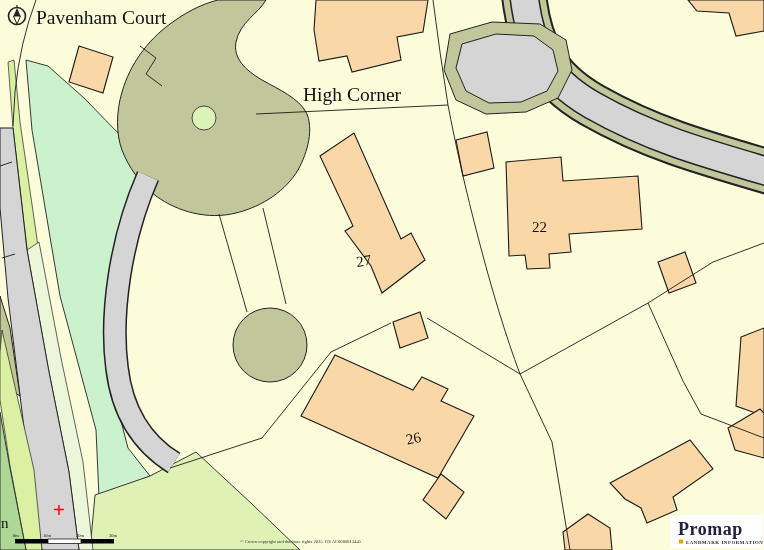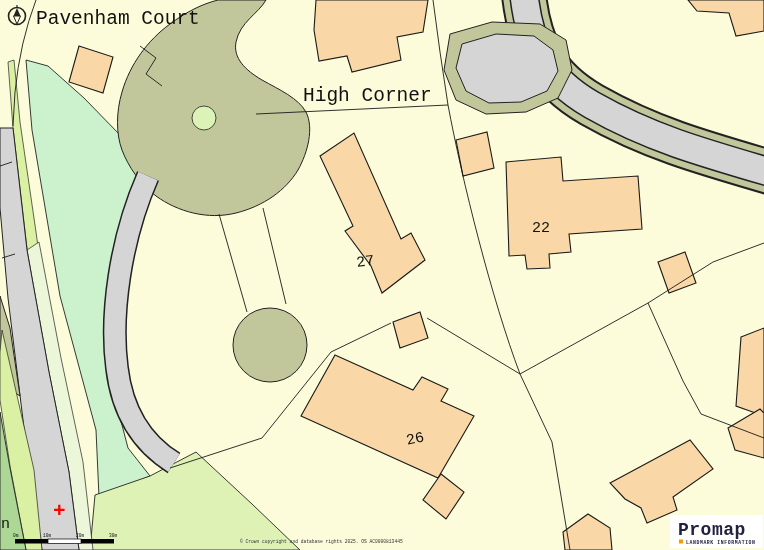--- a/index.html
+++ b/index.html
@@ -1,17 +1,17 @@
 <!DOCTYPE html>
 <html><head>
 <meta charset="utf-8">
 <style>
   html,body{margin:0;padding:0;background:#888;}
   #stage{position:relative;width:764px;height:550px;overflow:hidden;
-         font-family:Liberation Mono, monospace;}
+         font-family:Liberation Serif, serif;}
   svg{display:block;}
   .bg{fill:#FCFCDA;}
   .mint{fill:#CBF2CD;stroke:#222;stroke-width:0.9;}
   .lgreen{fill:#DFF2B5;stroke:#222;stroke-width:0.9;}
   .stripbright{fill:#DAF1A3;stroke:#222;stroke-width:0.7;}
   .strippale{fill:#ECF6D9;stroke:#222;stroke-width:0.7;}
   .mgreen{fill:#ACD794;stroke:#222;stroke-width:0.9;}
   .olive{fill:#C2C79B;stroke:#222;stroke-width:1;}
   .grass{fill:#DCF3B8;stroke:#222;stroke-width:0.8;}
   .road{fill:#D5D5D5;stroke:#222;stroke-width:1;}

